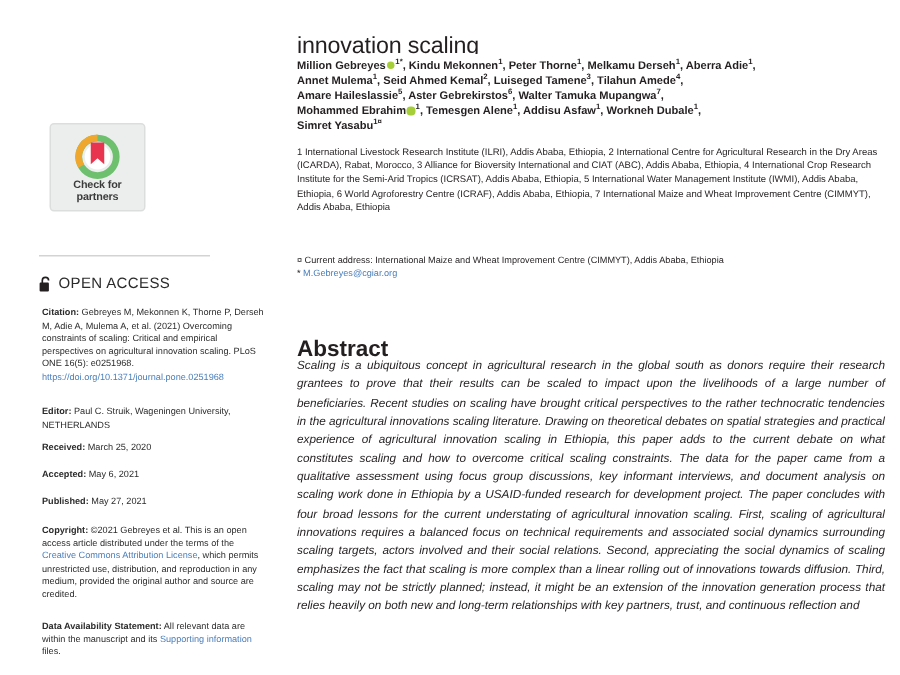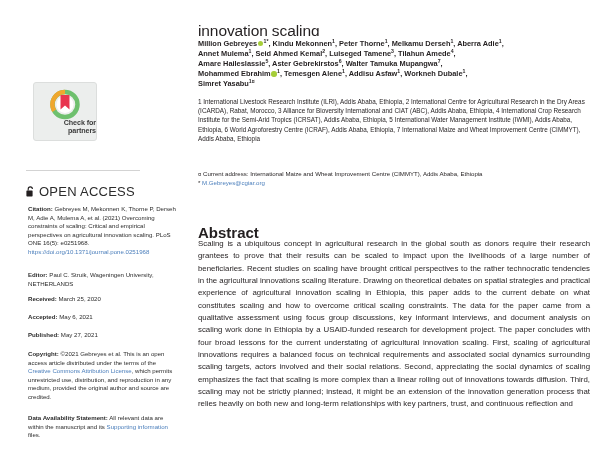--- a/index.html
+++ b/index.html
@@ -44,21 +44,21 @@
     top: 6px;
     transform: translateX(-50%);
     width: 31px;
     height: 31px;
   }
   #crossmark-label {
     position: absolute;
     left: 0;
     right: 0;
     top: 36px;
-    text-align: right;
+    text-align: center;
     font-size: 7.2px;
     line-height: 8.4px;
     color: #3b3b3b;
     font-weight: 600;
     letter-spacing: -0.1px;
   }
 
   
   #oa-divider {
     position: absolute;
@@ -72,21 +72,21 @@
   
   #openaccess {
     position: absolute;
     left: 26px;
     top: 184px;
     display: flex;
     align-items: center;
     gap: 4px;
   }
   #openaccess-text {
-    font-size: 13px;
+    font-size: 10px;
     letter-spacing: 0.25px;
     color: #2b2b2b;
   }
 
   
   .meta-block {
     position: absolute;
     left: 28px;
     width: 150px;
     font-size: 6.1px;
@@ -197,20 +197,21 @@
 
   #abstract-body {
     position: absolute;
     left: 0;
     top: 214px;
     width: 392px;
     font-size: 7.85px;
     line-height: 12.35px;
     color: #231f20;
     text-align: justify;
+    font-style: italic;
   }
 </style>
 </head>
 <body>
 
 <div id="sidebar">
 
   <div id="crossmark">
     <svg id="crossmark-ring" viewBox="0 0 62 62">
       <circle cx="31" cy="31" r="25" fill="none" stroke="#6ec06e" stroke-width="9"></circle>

